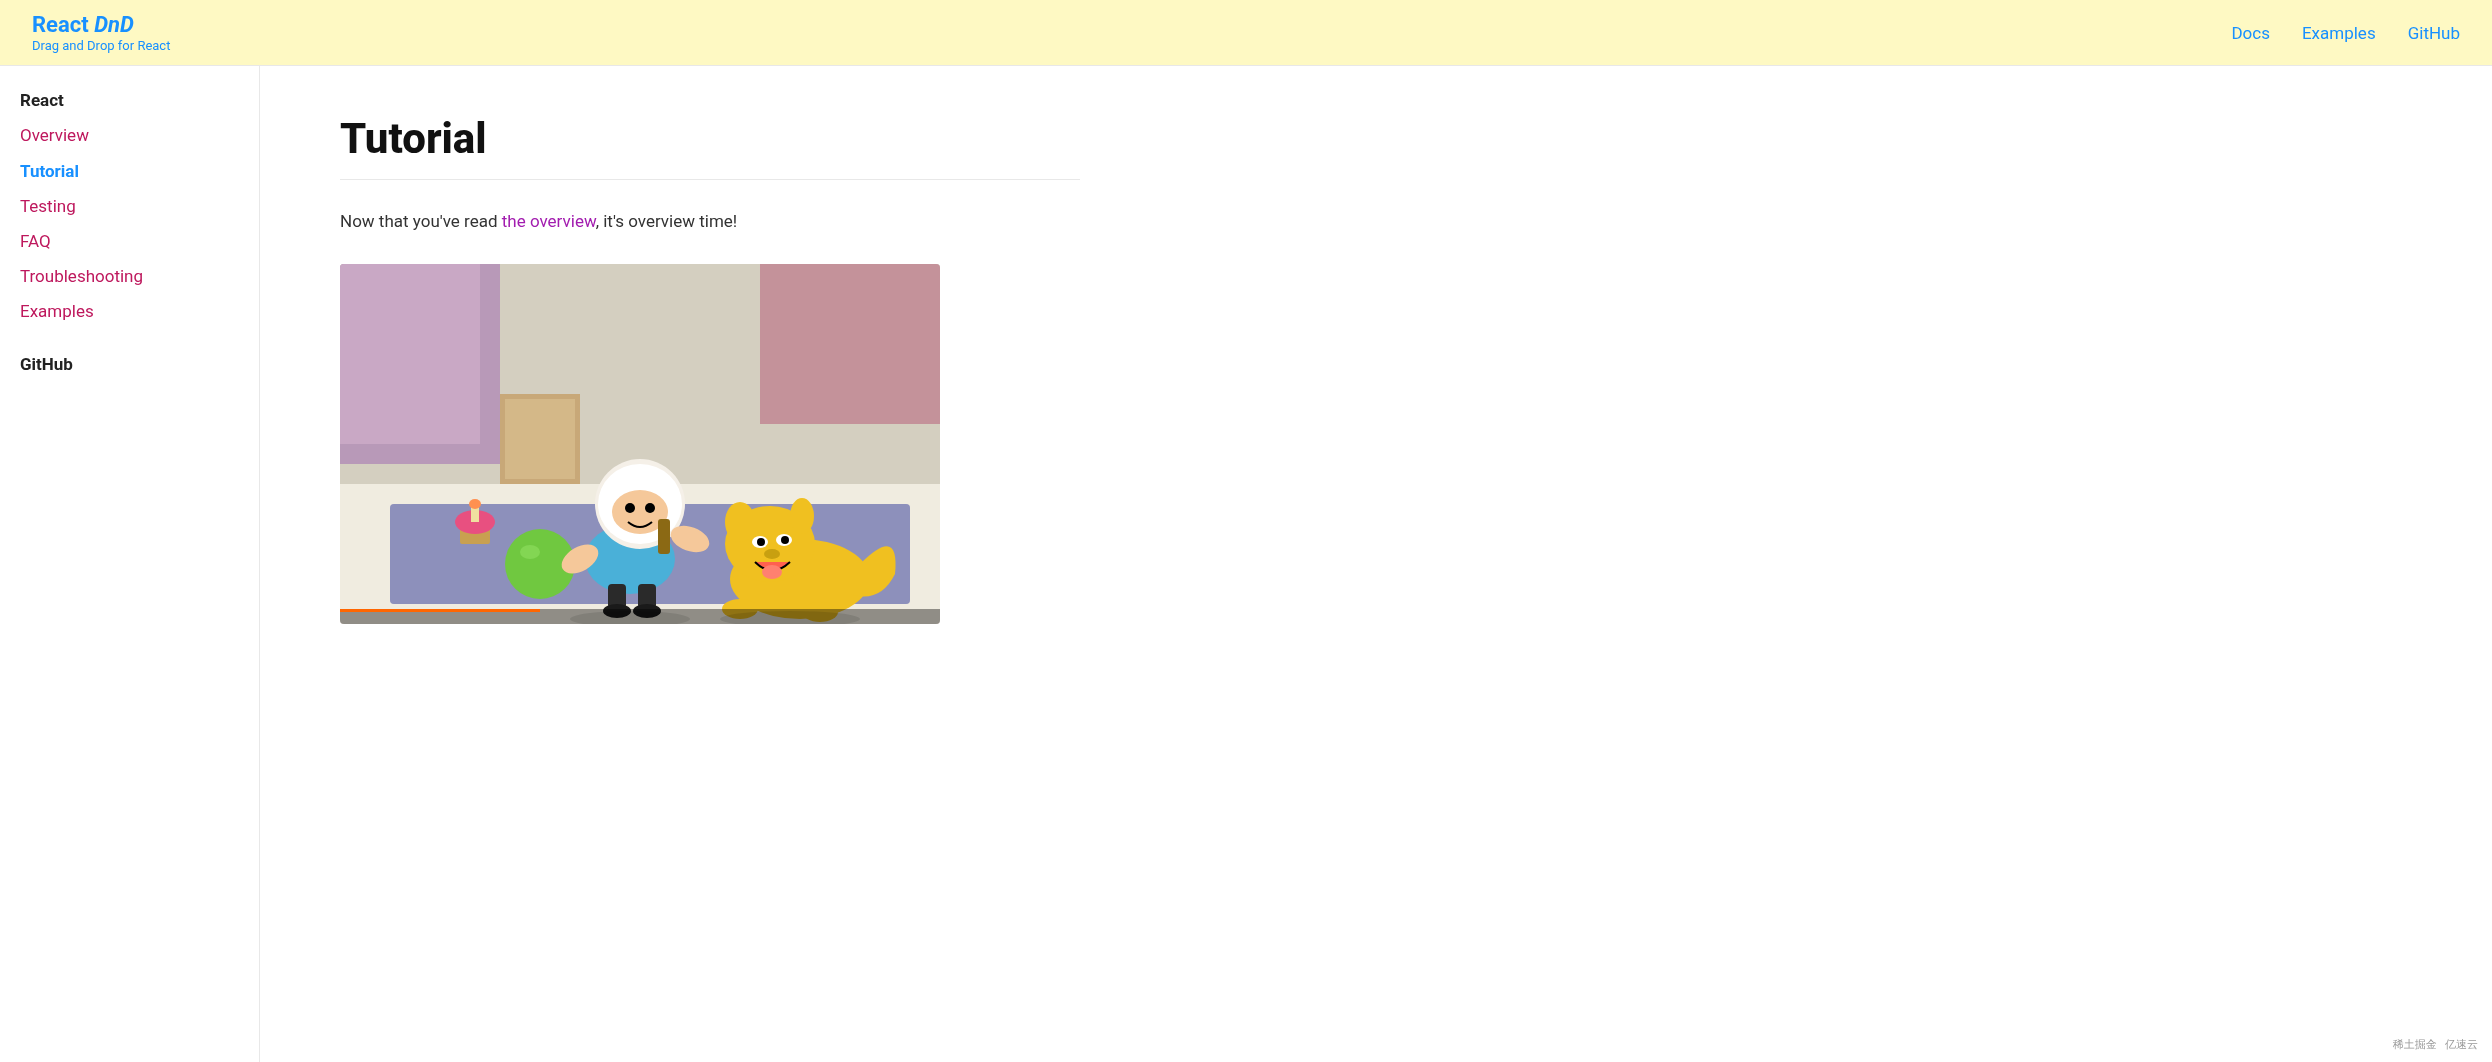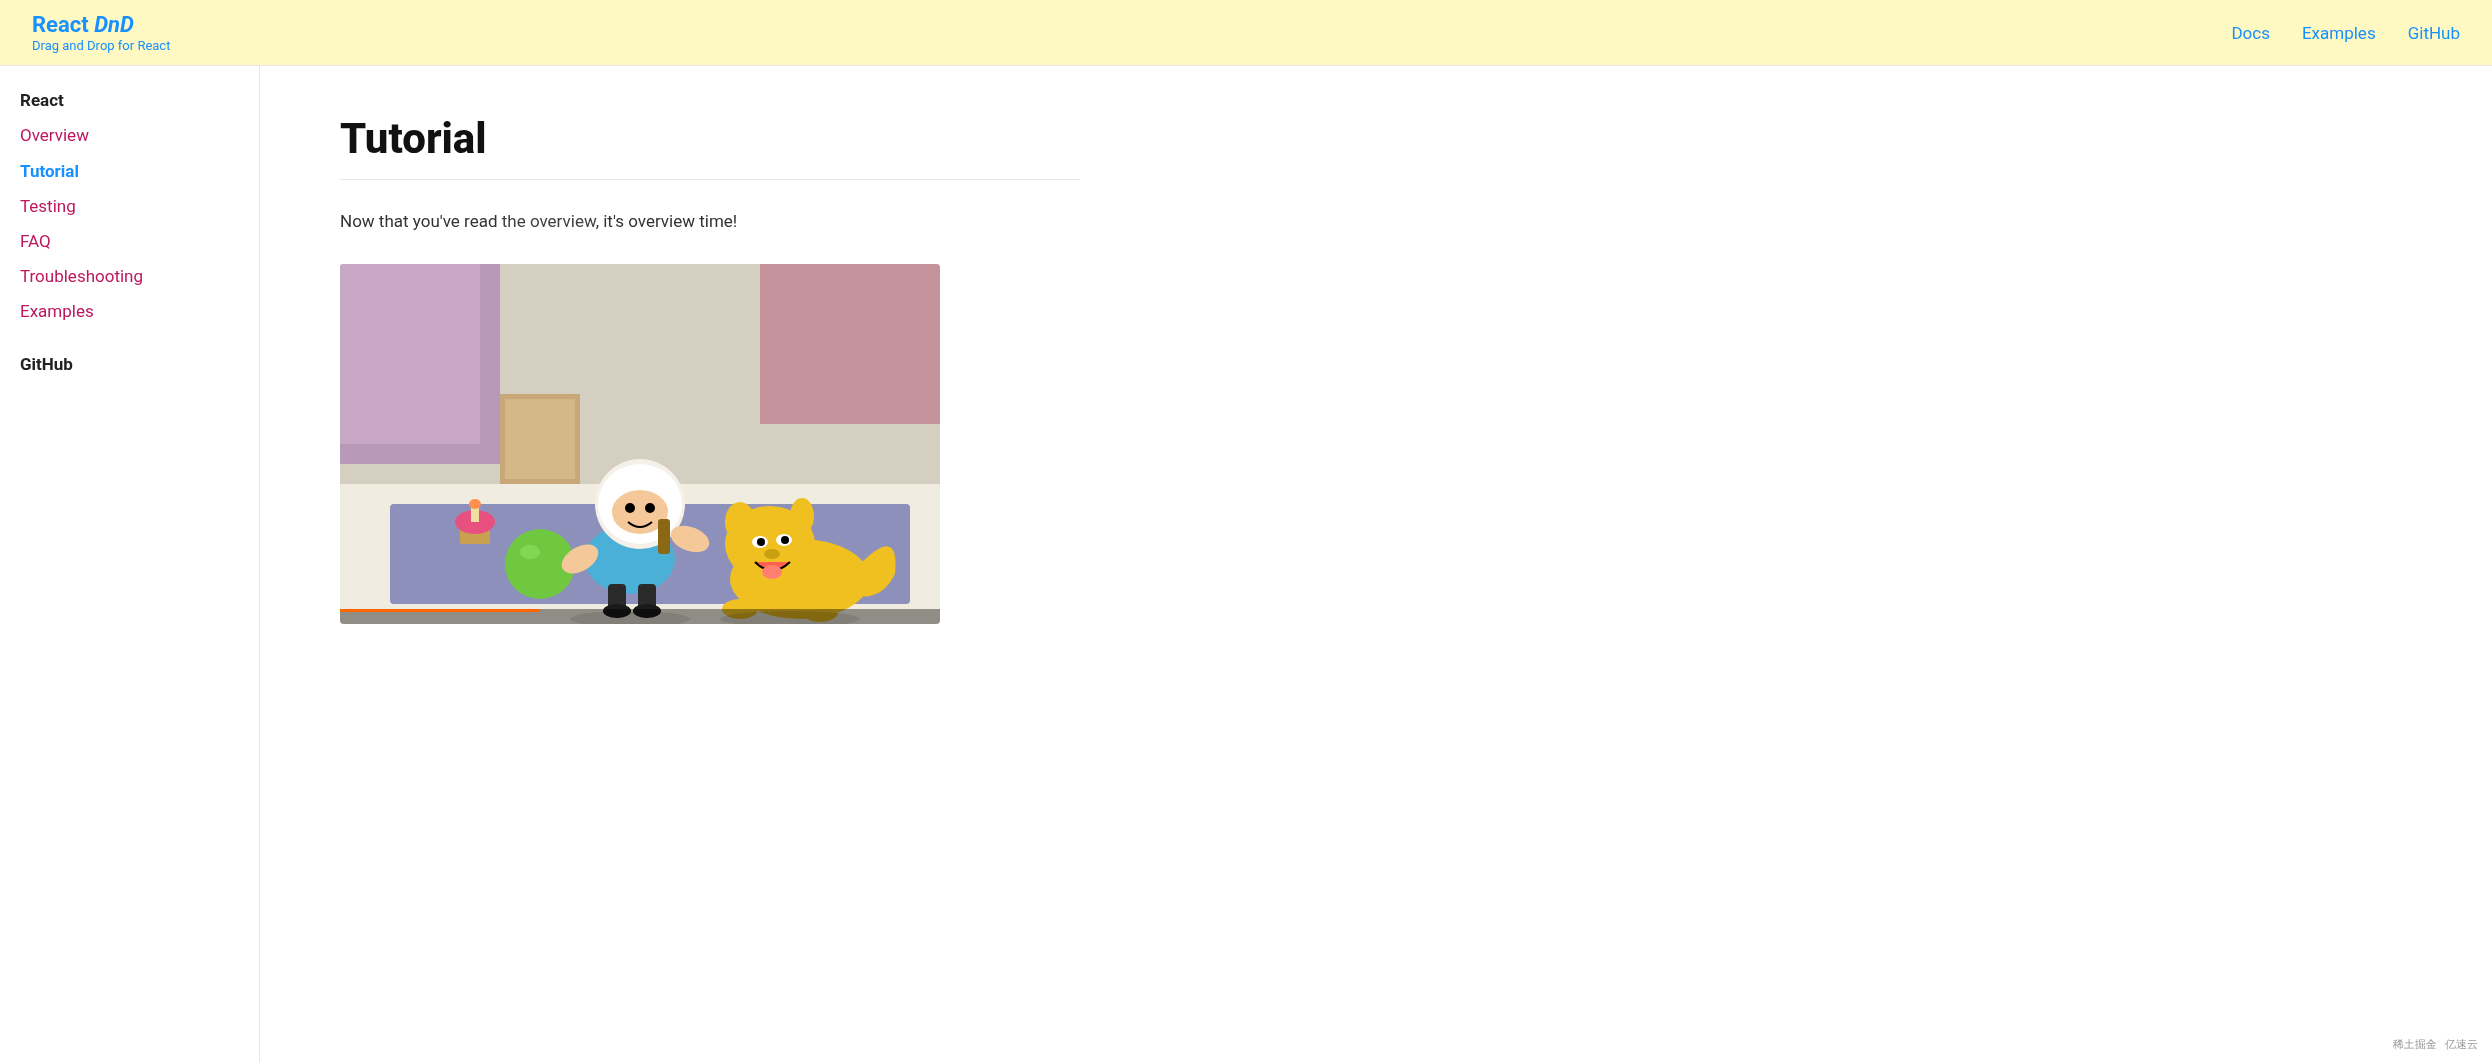--- a/index.html
+++ b/index.html
@@ -125,21 +125,21 @@
     }
 
     .page-intro {
       font-size: 17px;
       color: #333;
       margin-bottom: 28px;
       line-height: 1.6;
     }
 
     .page-intro a {
-      color: #404040;
+      color: #a21caf;
       text-decoration: none;
     }
 
     
     .tutorial-image {
       width: 600px;
       height: 360px;
       border-radius: 4px;
       overflow: hidden;
       position: relative;

